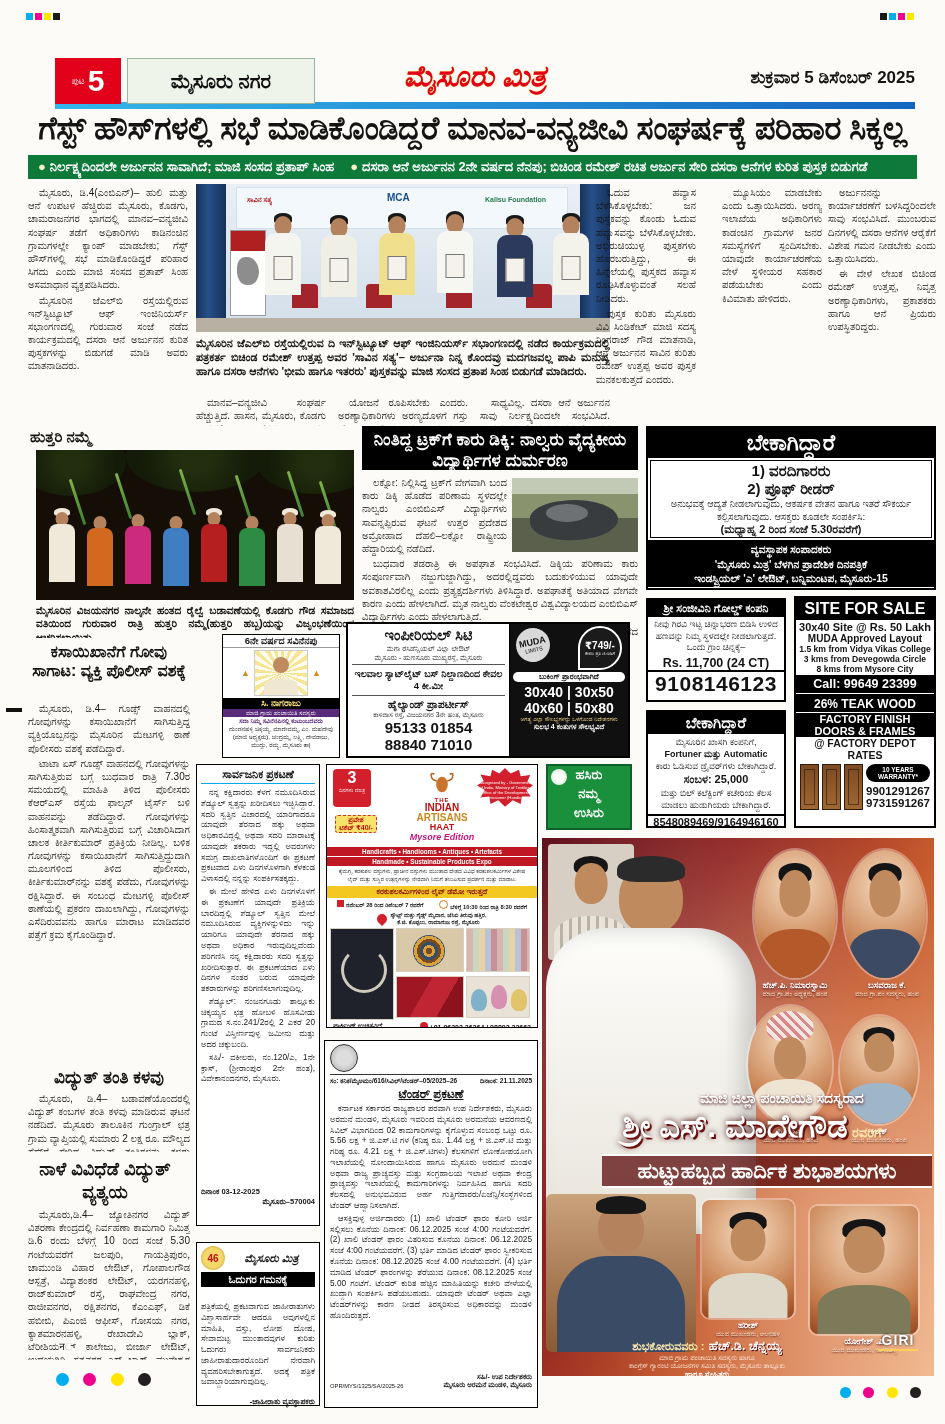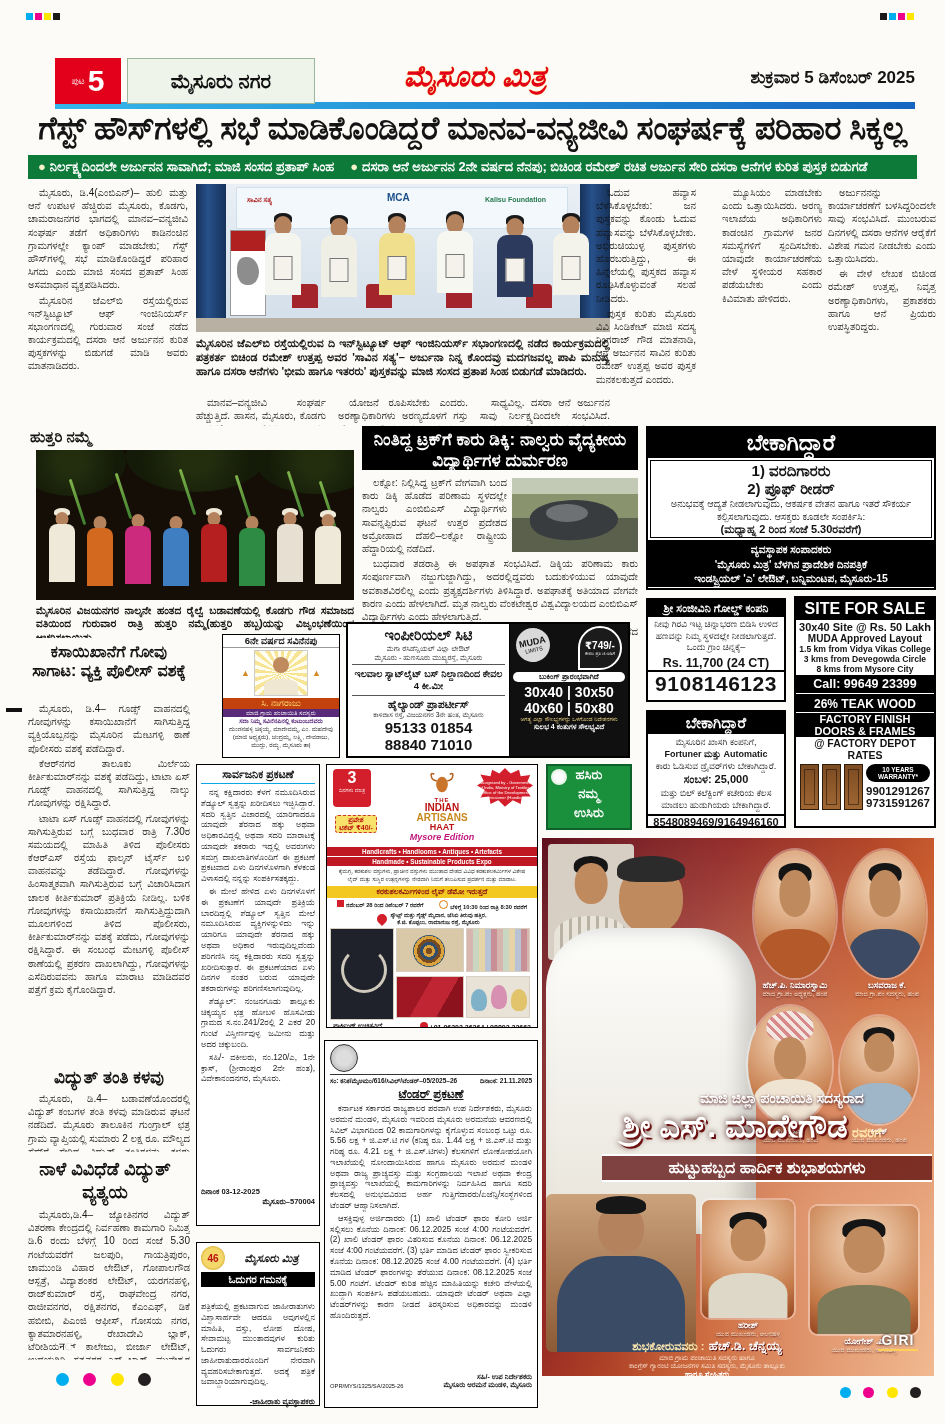--- a/index.html
+++ b/index.html
@@ -309,21 +309,21 @@
   <div class="abs adbox" style="left:222px;top:634px;width:118px;height:124px;border-width:1.5px;">
     <div class="b ctr" style="font-size:9.5px;border-bottom:1px solid #999;">6ನೇ ವರ್ಷದ ಸವಿನೆನಪು</div>
     <div style="display:flex;justify-content:center;align-items:center;gap:4px;margin-top:2px;">
       <span style="color:#d58a1f;font-size:9px;">▲</span>
       <div class="rays" style="width:52px;height:44px;position:relative;border:1px solid #ccc;">
         <div style="position:absolute;left:50%;top:6px;transform:translateX(-50%);width:16px;height:16px;background:#c08a5f;border-radius:50%;"></div>
         <div style="position:absolute;left:50%;bottom:0;transform:translateX(-50%);width:34px;height:16px;background:#efe7d2;border-radius:40% 40% 0 0;"></div>
       </div>
       <span style="color:#d58a1f;font-size:9px;">▲</span>
     </div>
-    <div class="ctr" style="background:#c2410c;color:#ffe27a;font-size:9px;font-weight:normal;margin-top:2px;">ಸಿ. ನಾಗರಾಜು</div>
+    <div class="ctr" style="background:#000000;color:#ffe27a;font-size:9px;font-weight:bold;margin-top:2px;">ಸಿ. ನಾಗರಾಜು</div>
     <div class="ctr" style="background:#5a2a7a;color:#fff;font-size:6.3px;">ಮಾಜಿ ಗ್ರಾಮ ಪಂಚಾಯಿತಿ ಸದಸ್ಯರು</div>
     <div class="ctr" style="font-size:6.3px;font-weight:bold;color:#5a2a7a;">ಸದಾ ನಿಮ್ಮ ಸವಿನೆನಪಿನಲ್ಲಿ ಕುಟುಂಬದವರು</div>
     <div class="ctr" style="font-size:6.2px;line-height:1.25;padding:0 2px;">ದುಂಡನಹಳ್ಳಿ ಚಿಕ್ಕಯ್ಯ, ಮಾದೇವಮ್ಮ, ಎಂ. ಮಹದೇವು (ಮಾಜಿ ಅಧ್ಯಕ್ಷರು), ಚಂದ್ರಮ್ಮ, ಲಕ್ಷ್ಮಿ, ದೇವರಾಜು, ಮುದ್ದು, ರಮ್ಯ, ಮೈಸೂರು ತಾ|</div>
   </div>
 
   <div class="abs adbox" style="left:346px;top:622px;width:284px;height:136px;display:flex;">
     <div style="width:162px;box-sizing:border-box;padding:3px 4px;border-right:1px solid #000;">
       <div class="b ctr" style="font-size:14.5px;">ಇಂಪೀರಿಯಲ್ ಸಿಟಿ</div>
       <div class="ctr" style="font-size:7.2px;">ಮೆಗಾ ರೆಸಿಡೆನ್ಷಿಯಲ್ ವಿಲ್ಲಾ ಲೇಔಟ್</div>
       <div class="ctr" style="font-size:7.2px;border-bottom:1px solid #555;padding-bottom:2px;">ಮೈಸೂರು - ಹುಣಸೂರು ಮುಖ್ಯರಸ್ತೆ, ಮೈಸೂರು</div>
@@ -346,21 +346,20 @@
       <div class="b ctr" style="font-size:14px;margin-top:2px;">30x40  |  30x50</div>
       <div class="b ctr" style="font-size:14px;">40x60  |  50x80</div>
       <div class="ctr" style="font-size:5.8px;color:#ffe28a;">ಅಗತ್ಯ ಎಲ್ಲಾ ಸೌಲಭ್ಯಗಳನ್ನು ಒಳಗೊಂಡ ನಿವೇಶನಗಳು</div>
       <div class="ctr b" style="font-size:7px;">ಸುಲಭ 4 ಕಂತುಗಳ ಸೌಲಭ್ಯವಿದೆ</div>
     </div>
   </div>
 
   <div class="abs b ctr" style="left:28px;top:642px;width:162px;font-size:16px;line-height:1.2;">ಕಸಾಯಿಖಾನೆಗೆ ಗೋವು ಸಾಗಾಟ: ವ್ಯಕ್ತಿ ಪೊಲೀಸ್ ವಶಕ್ಕೆ</div>
   <div class="abs bt" style="left:28px;top:702px;width:162px;height:362px;">
       <p>ಮೈಸೂರು, ಡಿ.4– ಗೂಡ್ಸ್ ವಾಹನದಲ್ಲಿ ಗೋವುಗಳನ್ನು ಕಸಾಯಿಖಾನೆಗೆ ಸಾಗಿಸುತ್ತಿದ್ದ ವ್ಯಕ್ತಿಯೊಬ್ಬನನ್ನು ಮೈಸೂರಿನ ಮೇಟಗಳ್ಳಿ ಠಾಣೆ ಪೊಲೀಸರು ವಶಕ್ಕೆ ಪಡೆದಿದ್ದಾರೆ.</p>
-      <p>ಕೆಆರ್‌ನಗರ ತಾಲೂಕು ಮಿರ್ಲೆಯ ಕೀರ್ತಿಕುಮಾರ್‌ನನ್ನು ವಶಕ್ಕೆ ಪಡೆದಿದ್ದು, ಟಾಟಾ ಏಸ್ ಗೂಡ್ಸ್ ವಾಹನದಲ್ಲಿ ಸಾಗಿಸುತ್ತಿದ್ದ ನಾಲ್ಕು ಗೋವುಗಳನ್ನು ರಕ್ಷಿಸಿದ್ದಾರೆ.</p>
       <p>ಟಾಟಾ ಏಸ್ ಗೂಡ್ಸ್ ವಾಹನದಲ್ಲಿ ಗೋವುಗಳನ್ನು ಸಾಗಿಸುತ್ತಿರುವ ಬಗ್ಗೆ ಬುಧವಾರ ರಾತ್ರಿ 7.30ರ ಸಮಯದಲ್ಲಿ ಮಾಹಿತಿ ತಿಳಿದ ಪೊಲೀಸರು ಕೆಆರ್‌ಎಸ್ ರಸ್ತೆಯ ಫಾಲ್ಕನ್ ಟೈರ್ಸ್ ಬಳಿ ವಾಹನವನ್ನು ತಡೆದಿದ್ದಾರೆ. ಗೋವುಗಳನ್ನು ಹಿಂಸಾತ್ಮಕವಾಗಿ ಸಾಗಿಸುತ್ತಿರುವ ಬಗ್ಗೆ ವಿಚಾರಿಸಿದಾಗ ಚಾಲಕ ಕೀರ್ತಿಕುಮಾರ್ ಪ್ರತಿಕ್ರಿಯೆ ನೀಡಿಲ್ಲ. ಬಳಿಕ ಗೋವುಗಳನ್ನು ಕಸಾಯಿಖಾನೆಗೆ ಸಾಗಿಸುತ್ತಿದ್ದುದಾಗಿ ಮೂಲಗಳಿಂದ ತಿಳಿದ ಪೊಲೀಸರು, ಕೀರ್ತಿಕುಮಾರ್‌ನನ್ನು ವಶಕ್ಕೆ ಪಡೆದು, ಗೋವುಗಳನ್ನು ರಕ್ಷಿಸಿದ್ದಾರೆ. ಈ ಸಂಬಂಧ ಮೇಟಗಳ್ಳಿ ಪೊಲೀಸ್ ಠಾಣೆಯಲ್ಲಿ ಪ್ರಕರಣ ದಾಖಲಾಗಿದ್ದು, ಗೋವುಗಳನ್ನು ಎಸೆದಿರುವವನು ಹಾಗೂ ಮಾರಾಟ ಮಾಡಿದವರ ಪತ್ತೆಗೆ ಕ್ರಮ ಕೈಗೊಂಡಿದ್ದಾರೆ.</p>
     </div>
 
   <div class="abs b ctr" style="left:28px;top:1068px;width:162px;font-size:17px;">ವಿದ್ಯುತ್ ತಂತಿ ಕಳವು</div>
   <div class="abs bt" style="left:28px;top:1092px;width:162px;height:60px;">
       <p>ಮೈಸೂರು, ಡಿ.4– ಬಡಾವಣೆಯೊಂದರಲ್ಲಿ ವಿದ್ಯುತ್ ಕಂಬಗಳ ತಂತಿ ಕಳವು ಮಾಡಿರುವ ಘಟನೆ ನಡೆದಿದೆ. ಮೈಸೂರು ತಾಲೂಕಿನ ಗುಂಗ್ರಾಲ್ ಛತ್ರ ಗ್ರಾಮ ವ್ಯಾಪ್ತಿಯಲ್ಲಿ ಸುಮಾರು 2 ಲಕ್ಷ ರೂ. ಮೌಲ್ಯದ ಸೆಸ್ಕ್‌ಗೆ ಸೇರಿದ ವಿದ್ಯುತ್ ತಂತಿಗಳನ್ನು ಕಳ್ಳರು ಕದ್ದೊಯ್ದಿದ್ದಾರೆ.</p>
     </div>
 
   <div class="abs b ctr" style="left:24px;top:1158px;width:162px;font-size:18px;line-height:1.25;">ನಾಳೆ ವಿವಿಧೆಡೆ ವಿದ್ಯುತ್ ವ್ಯತ್ಯಯ</div>
   <div class="abs bt" style="left:28px;top:1208px;width:162px;height:152px;">
@@ -518,21 +517,21 @@
         <div class="av-torso" style="background:#9fb6c8;"></div>
       </div>
     <div class="abs plabel" style="left:204px;top:288px;width:88px;"><span>ಪಿ. ಪ್ರಸನ್ನ</span><small>ಯುವ ಮುಖಂಡರು, ಹಂಪ</small></div>
     <div class="abs plabel" style="left:298px;top:288px;width:78px;"><span>ಕಿರಣ್</span><small>ಯುವ ಮುಖಂಡರು, ಹಂಪ</small></div>
 
     <div class="abs ctr" style="left:90px;top:252px;width:300px;font-size:14px;font-weight:bold;text-shadow:0 1px 3px #4a0d0d;">ಮಾಜಿ ಜಿಲ್ಲಾ ಪಂಚಾಯಿತಿ ಸದಸ್ಯರಾದ</div>
     <div class="abs ctr" style="left:30px;top:270px;width:360px;">
       <span style="font-size:32px;font-weight:bold;color:#fff;text-shadow:2px 2px 0 #6d1010,0 0 6px #3a0505;">ಶ್ರೀ ಎಸ್. ಮಾದೇಗೌಡ</span>
       <span style="font-size:13px;font-weight:bold;color:#ffe9b0;">ರವರಿಗೆ</span>
     </div>
-    <div class="abs ctr" style="left:60px;top:316px;width:330px;background:rgba(90,10,10,.75);border-top:2px solid #fff;border-bottom:2px solid #fff;font-size:16px;font-weight:bold;padding:3px 0;">ಹುಟ್ಟುಹಬ್ಬದ ಹಾರ್ದಿಕ ಶುಭಾಶಯಗಳು</div>
+    <div class="abs ctr" style="left:60px;top:316px;width:330px;background:rgba(90,10,10,.75);border-top:2px solid #fff;border-bottom:2px solid #fff;font-size:21px;font-weight:bold;padding:3px 0;">ಹುಟ್ಟುಹಬ್ಬದ ಹಾರ್ದಿಕ ಶುಭಾಶಯಗಳು</div>
 
     <div class="abs" style="left:4px;top:356px;width:150px;height:158px;background:linear-gradient(#caa27c,#8c5a34);border-radius:6px;overflow:hidden;">
       <div style="position:absolute;left:50%;transform:translateX(-50%);top:10px;width:46px;height:50px;background:#b5825e;border-radius:46%;"></div>
       <div style="position:absolute;left:50%;transform:translateX(-50%);top:2px;width:50px;height:18px;background:#171717;border-radius:50% 50% 30% 30%;"></div>
       <div style="position:absolute;left:50%;transform:translateX(-50%);bottom:0;width:128px;height:96px;background:#3a4b66;border-radius:50px 50px 0 0;"></div>
     </div>
     <div class="oval" style="left:160px;top:362px;width:92px;height:118px;border-radius:8px;">
         <div class="av-hair"></div>
         <div class="av-head"></div>
         <div class="av-torso" style="background:#ded8c8;"></div>

